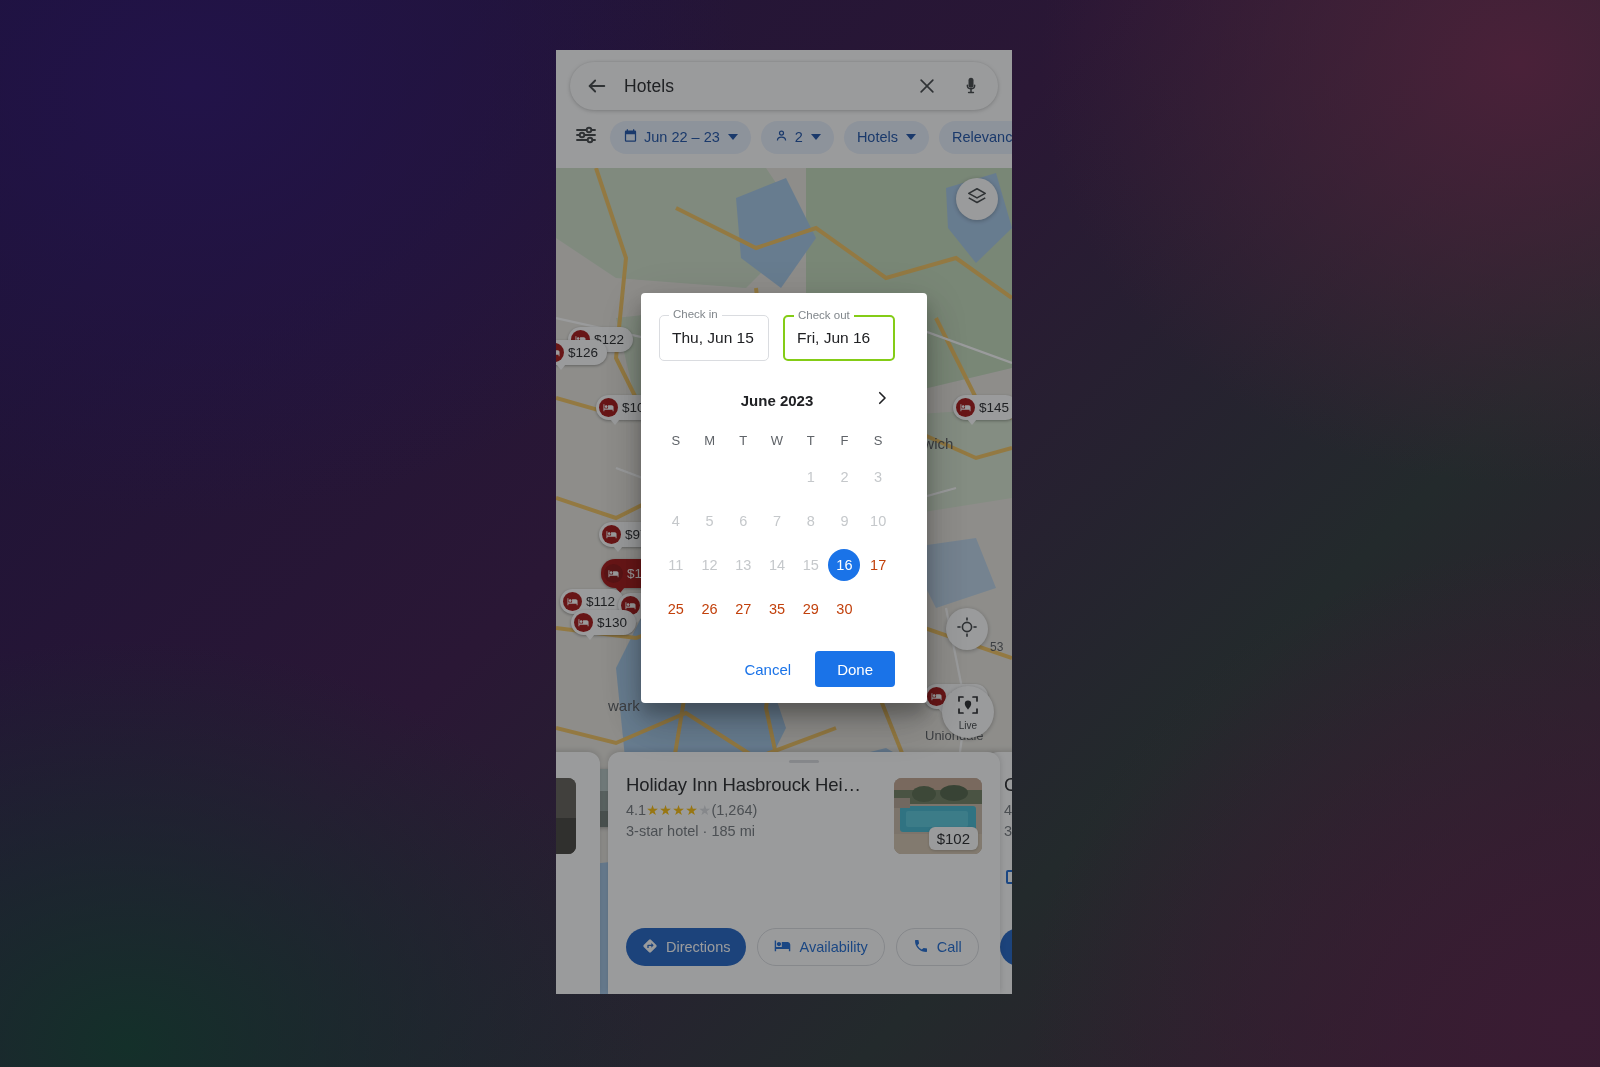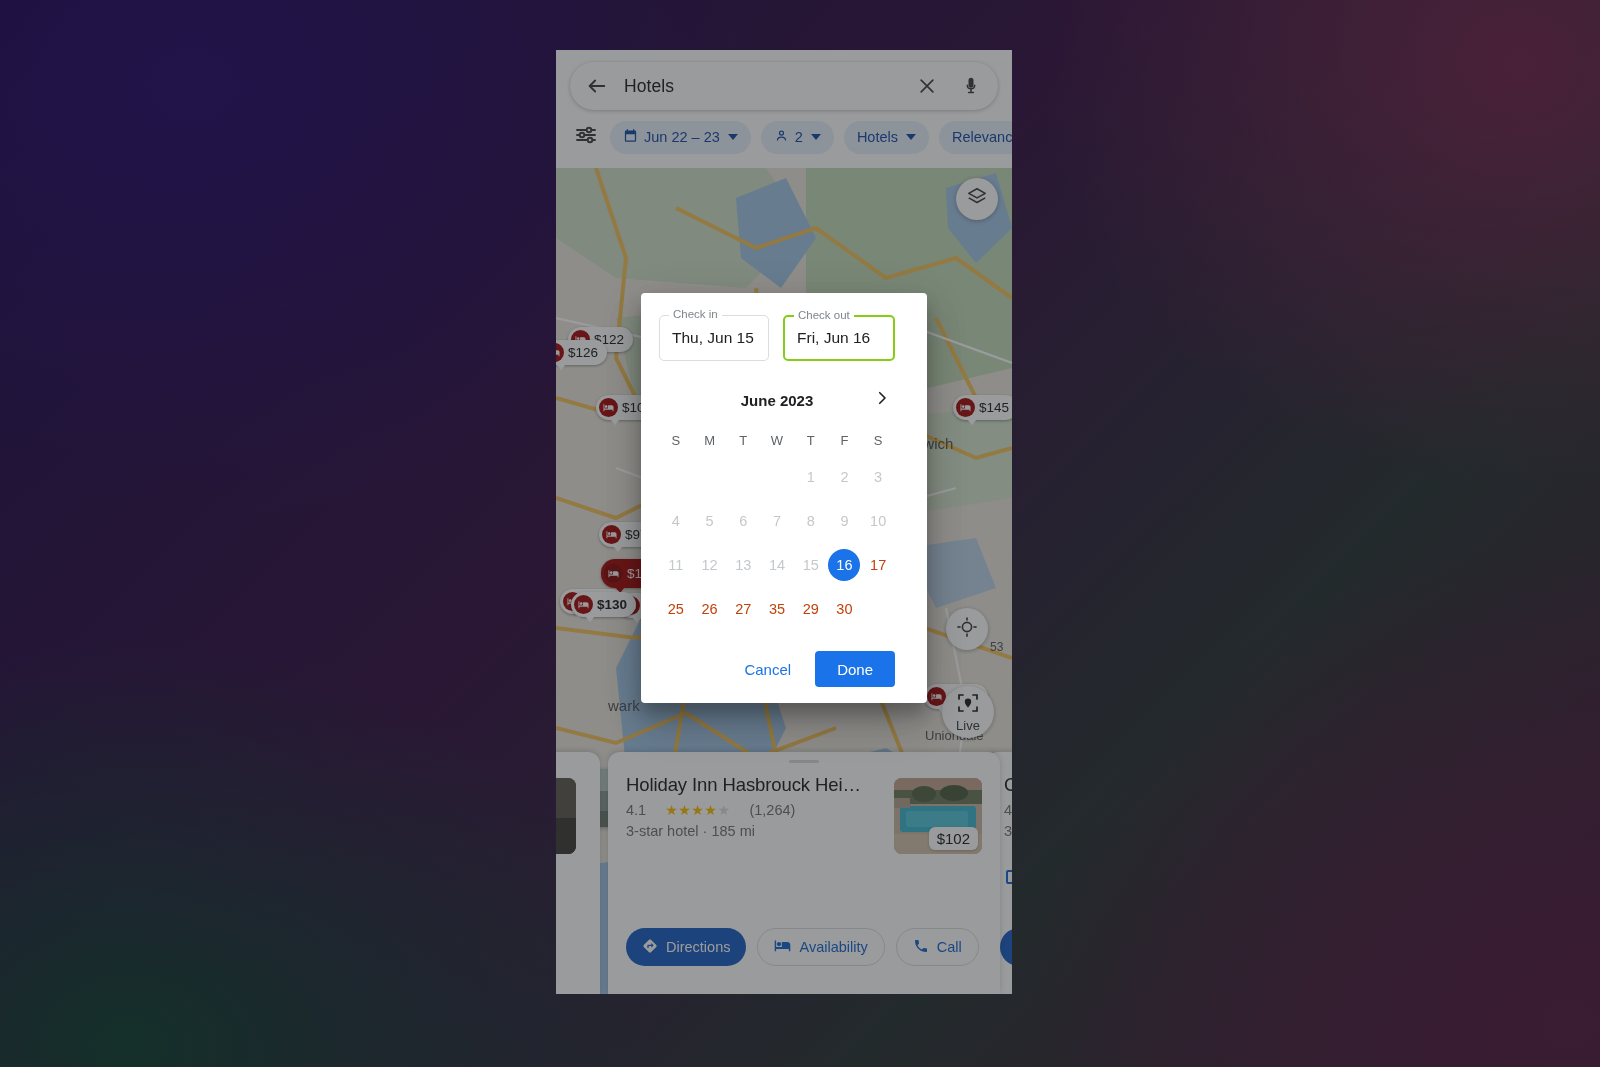--- a/index.html
+++ b/index.html
@@ -178,21 +178,21 @@
   .live-fab {
     position: absolute;
     width: 52px; height: 52px;
     border-radius: 50%;
     background: #ffffff;
     box-shadow: 0 1px 4px rgba(0,0,0,.3);
     display: flex; flex-direction: column;
     align-items: center; justify-content: center;
     gap: 0px;
   }
-  .live-fab .lbl { font-size: 13px; color: #3c4043; margin-top: -1px; }
+  .live-fab .lbl { font-size: 10px; color: #3c4043; margin-top: -1px; }
 
   .viewlist {
     position: absolute;
     height: 40px;
     border-radius: 20px;
     background: #ffffff;
     box-shadow: 0 1px 4px rgba(0,0,0,.3);
     display: flex; align-items: center;
     gap: 6px;
     padding: 0 16px;
@@ -245,21 +245,21 @@
     white-space: nowrap;
     overflow: hidden;
     letter-spacing: -.1px;
   }
   .hcard-rating {
     margin-top: 6px;
     font-size: 14.5px;
     color: #70757a;
     display: flex;
     align-items: center;
-    gap: 19px;
+    gap: 0;
   }
   .stars { color: #fbbc04; font-size: 14px; letter-spacing: .5px; }
   .star-off { color: #dadce0; }
   .hcard-meta {
     margin-top: 5px;
     font-size: 14.5px;
     color: #70757a;
   }
   .hcard-photo {
     position: absolute;
@@ -547,21 +547,21 @@
           <span>$112</span>
         </div>
         <div class="pin" style="left:62px; top:425px;">
           <span class="dot">
             <svg width="11" height="11" viewBox="0 0 24 24" fill="#fff">
                 <path d="M7 13c1.66 0 3-1.34 3-3S8.66 7 7 7 4 8.34 4 10s1.34 3 3 3zm12-6h-8v7H3V5H1v15h2v-3h18v3h2v-9c0-2.21-1.79-4-4-4z"></path>
               </svg>
           </span>
           <span>$98</span>
         </div>
-        <div class="pin" style="left:15px; top:424px;font-weight:bold;">
+        <div class="pin" style="left:15px; top:442px;">
           <span class="dot">
             <svg width="11" height="11" viewBox="0 0 24 24" fill="#fff">
                 <path d="M7 13c1.66 0 3-1.34 3-3S8.66 7 7 7 4 8.34 4 10s1.34 3 3 3zm12-6h-8v7H3V5H1v15h2v-3h18v3h2v-9c0-2.21-1.79-4-4-4z"></path>
               </svg>
           </span>
           <span>$130</span>
         </div>
         <div class="pin" style="left:368px; top:516px;">
           <span class="dot">
             <svg width="11" height="11" viewBox="0 0 24 24" fill="#fff">

